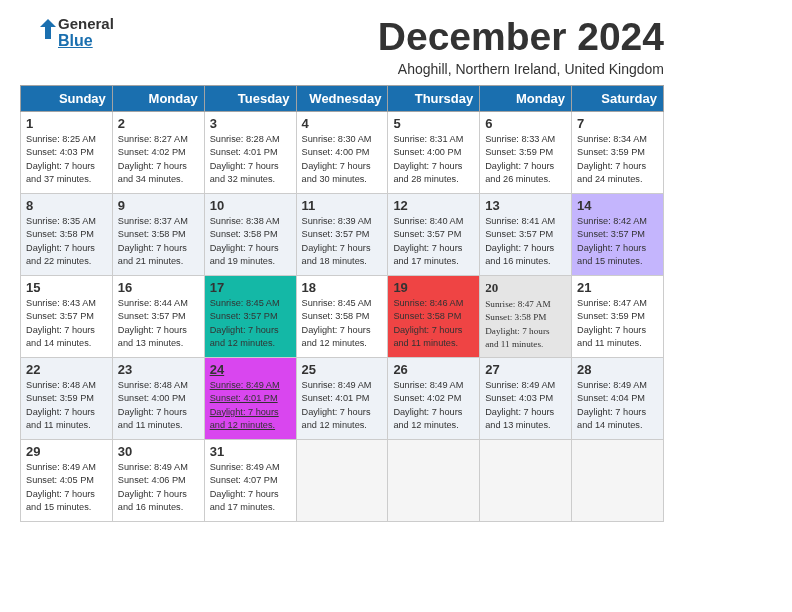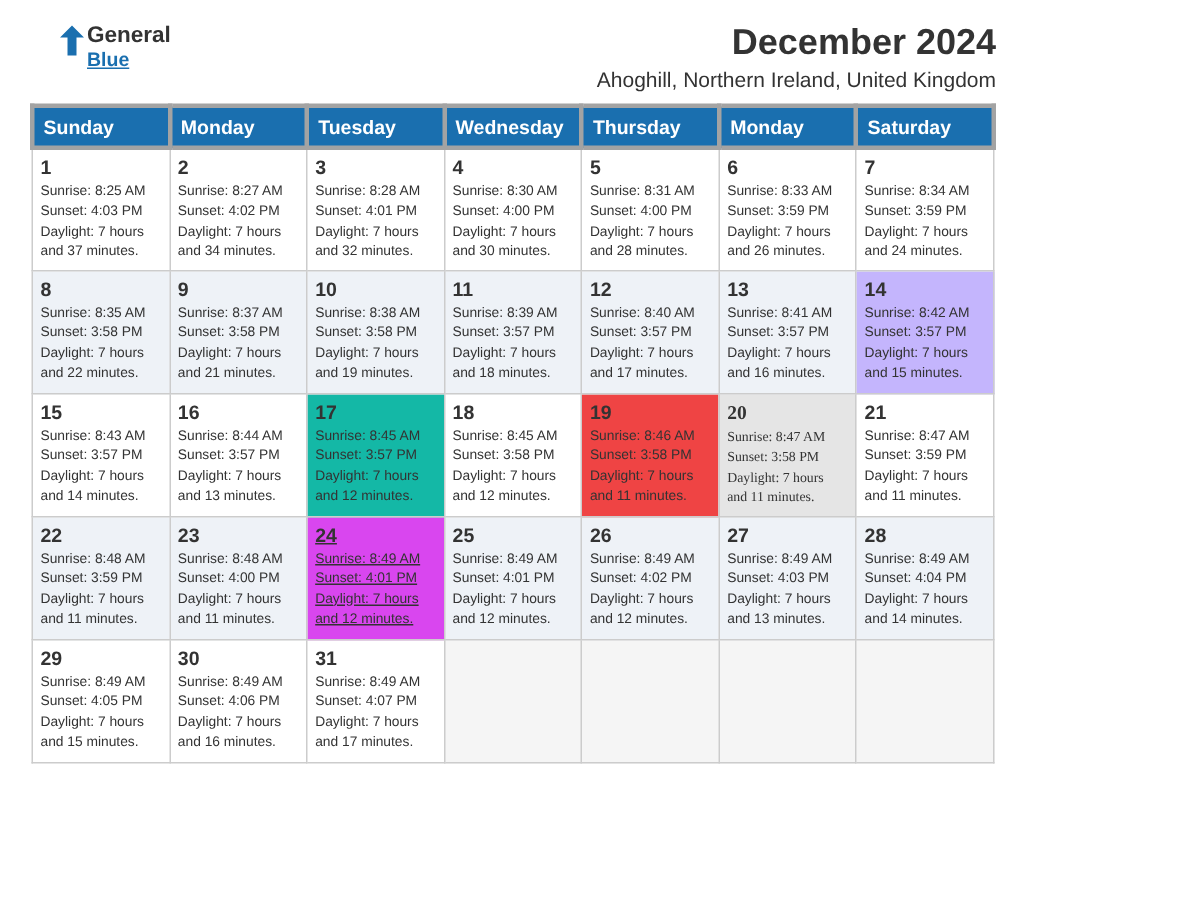--- a/index.html
+++ b/index.html
@@ -23,42 +23,42 @@
       margin-bottom: 8px;
     }
     .logo {
       display: flex;
       align-items: center;
     }
     .title-block {
       text-align: right;
     }
     .main-title {
-      font-size: 24px;
+      font-size: 39px;
       font-weight: bold;
       color: #333;
     }
     .subtitle {
       font-size: 14px;
       color: #333;
       margin-top: 2px;
     }
     .calendar {
       width: 100%;
       border-collapse: collapse;
       table-layout: fixed;
     }
     .calendar th {
       background-color: #1a6faf;
       color: #fff;
-      text-align: left;
+      text-align: right;
       padding: 5px 6px;
       font-size: 13px;
       font-weight: bold;
-      border: 3px solid #a3a3a3;
+      border: 1px solid #a3a3a3;
     }
     .calendar td {
       vertical-align: top;
       padding: 4px 5px;
       border: 1px solid #ccc;
       font-size: 9.5px;
       color: #333;
       background: #fff;
       height: 82px;
     }
@@ -88,21 +88,21 @@
 <body>
 
 <div class="page">
   <div class="header">
     <div class="logo">
   <svg width="36" height="32" viewBox="0 0 36 32">
     <polygon points="28,2 36,10 31,10 31,22 25,22 25,10 20,10" fill="#1a6faf"></polygon>
   </svg>
   <div style="display:flex;flex-direction:column;margin-left:2px;">
     <span style="font-size:15px;font-weight:bold;color:#333;">General</span>
-    <span style="font-size:13px;font-weight:bold;color:#1a6faf;text-decoration:underline;">Blue</span>
+    <span style="font-size:16px;font-weight:bold;color:#1a6faf;text-decoration:underline;">Blue</span>
   </div>
 </div>
     <div class="title-block">
       <div class="main-title">December 2024</div>
       <div class="subtitle">Ahoghill, Northern Ireland, United Kingdom</div>
     </div>
   </div>
 
   <table class="calendar">
     <thead>

